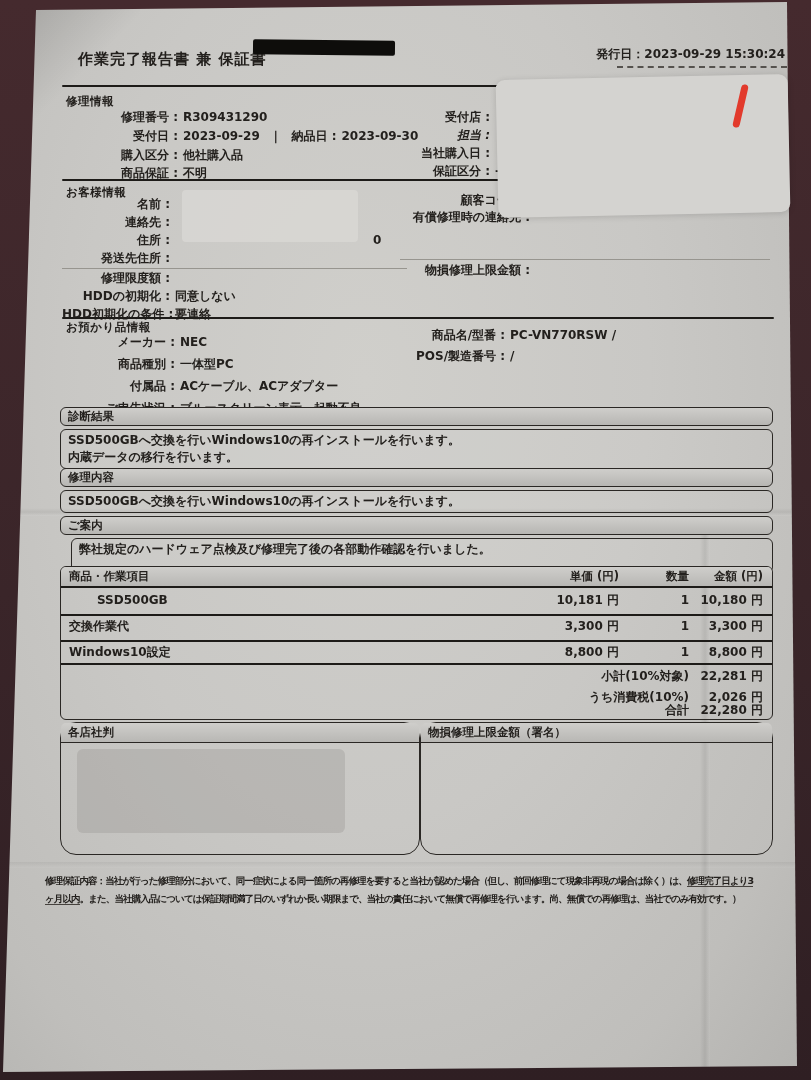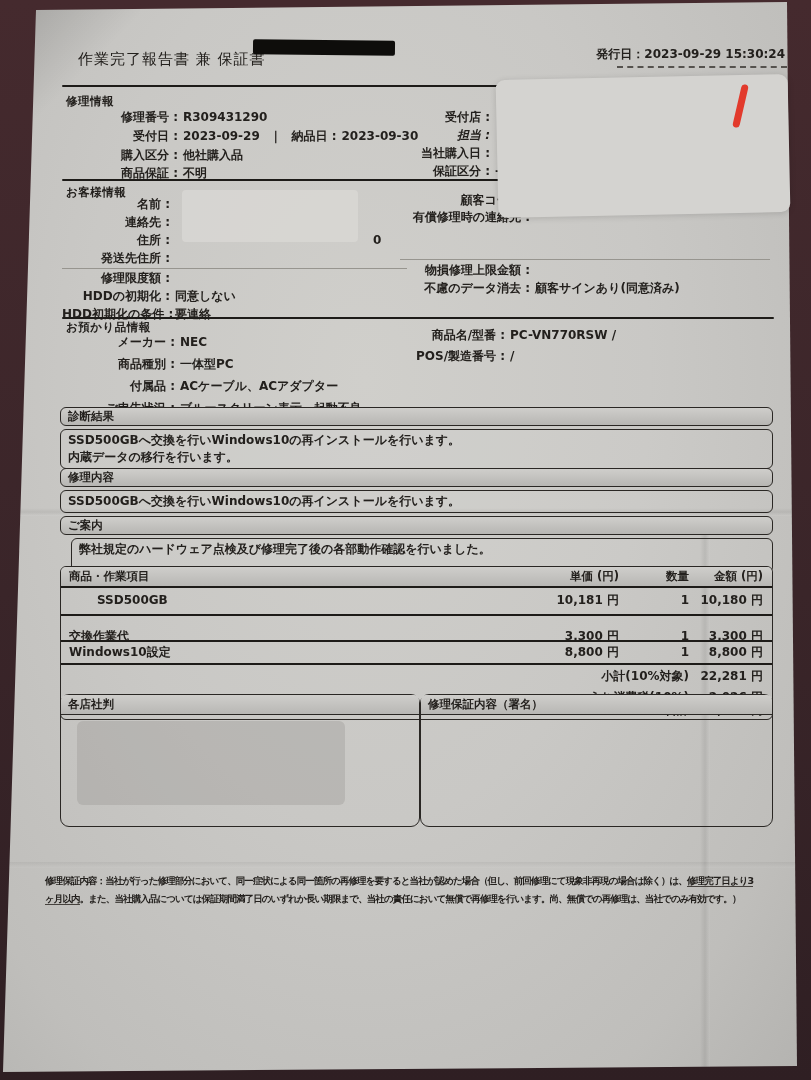--- a/index.html
+++ b/index.html
@@ -60,38 +60,38 @@
   .trow{position:absolute;left:0;right:0;display:flex;align-items:center;height:18px;
     padding:0 9px 0 8px;box-sizing:border-box;}
   .ti{flex:1;text-align:left;}
   .tu{width:160px;text-align:right;}
   .tq{width:70px;text-align:right;}
   .ta{width:74px;text-align:right;}
   .tsep{position:absolute;left:0;right:0;height:2px;background:#1d1b18;}
   .totrow .tl{flex:1;text-align:right;}
 
   
-  .stampbox{position:absolute;top:694px;height:133px;border:1.6px solid #2a2724;border-radius:9px;box-sizing:border-box;}
+  .stampbox{position:absolute;top:722px;height:133px;border:1.6px solid #2a2724;border-radius:16px;box-sizing:border-box;}
   .stampbox .bh{height:20px;background:linear-gradient(180deg,#cfcecb,#b8b7b4);
     border-bottom:1.6px solid #2a2724;border-radius:5px 5px 0 0;
     display:flex;align-items:center;padding:0 7px;box-sizing:border-box;font-size:11.5px;font-weight:bold;}
 
   
   .black-redact{position:absolute;left:253px;top:40px;width:142px;height:15px;background:#0e0d0b;border-radius:2px;transform:rotate(0.6deg);}
   .sticker{position:absolute;left:497px;top:77px;width:292px;height:138px;background:#d4d3d0;border-radius:9px;transform:rotate(-1.2deg);box-shadow:0 1px 6px rgba(0,0,0,0.15);}
   .red-mark{position:absolute;left:737px;top:84px;width:7px;height:44px;background:#e23a2c;border-radius:4px;transform:rotate(13deg);}
   .dashed-redact{position:absolute;left:617px;top:66px;width:170px;border-top:2px dashed #55524e;}
   .blob-name{position:absolute;left:182px;top:190px;width:176px;height:52px;background:rgba(216,215,211,0.85);border-radius:4px;}
   .blob-stamp{position:absolute;left:16px;top:26px;width:268px;height:84px;background:rgba(148,146,142,0.33);border-radius:6px;}
 
   
   #footer{position:absolute;left:45px;top:872px;width:745px;font-size:9.5px;letter-spacing:-0.9px;line-height:18px;white-space:nowrap;}
   #footer .u{border-bottom:1.5px solid #46423e;}
 
-  .title{font-size:15px;font-weight:normal;letter-spacing:1px;text-align:center;}
+  .title{font-size:15px;font-weight:bold;letter-spacing:1px;text-align:center;}
   .issue{font-size:12px;font-weight:bold;}
 </style>
 </head>
 <body>
 
 <div id="paper">
   <div class="sheet"></div>
   <div class="crease h1"></div>
   <div class="crease h2"></div>
   <div class="crease v1"></div>
@@ -190,24 +190,20 @@
     </div>
     <div class="irow" style="top:17px;">
       <span class="lbl w130">有償修理時の連絡先 :</span>
       <span class="val"></span>
     </div>
     <div class="thinline" style="left:0;top:66px;width:370px;"></div>
     <div class="irow" style="top:70px;">
       <span class="lbl w130">物損修理上限金額 :</span>
       <span class="val"></span>
     </div>
-    <div class="irow" style="top:88px;">
-      <span class="lbl w130">不慮のデータ消去 :</span>
-      <span class="val">顧客サインあり(同意済み)</span>
-    </div>
   </div>
   <div class="blob-name"></div>
   <div class="hline" style="left:62px;top:317px;width:712px;"></div>
 
   <div class="abs sechead" style="left:66px;top:320px;">お預かり品情報</div>
   <div class="abs" style="left:64px;top:335px;width:360px;height:88px;">
     <div class="irow" style="top:0;">
       <span class="lbl w111">メーカー :</span>
       <span class="val">NEC</span>
     </div>
@@ -270,21 +266,21 @@
       <span class="tq">数量</span>
       <span class="ta">金額 (円)</span>
     </div>
     <div class="trow" style="top:24px;margin-left:28px;">
       <span class="ti">SSD500GB</span>
       <span class="tu">10,181 円</span>
       <span class="tq">1</span>
       <span class="ta">10,180 円</span>
     </div>
     <div class="tsep" style="top:47px;"></div>
-    <div class="trow" style="top:60px;text-decoration:underline;">
+    <div class="trow" style="top:50px;">
       <span class="ti">交換作業代</span>
       <span class="tu">3,300 円</span>
       <span class="tq">1</span>
       <span class="ta">3,300 円</span>
     </div>
     <div class="tsep" style="top:73px;"></div>
     <div class="trow" style="top:76px;">
       <span class="ti">Windows10設定</span>
       <span class="tu">8,800 円</span>
       <span class="tq">1</span>
@@ -306,21 +302,21 @@
   </div>
 
   <div class="stampbox" style="left:60px;width:360px;">
     <div class="bh">
         <span>各店社判</span>
       </div>
     <div class="blob-stamp"></div>
   </div>
   <div class="stampbox" style="left:420px;width:353px;">
     <div class="bh">
-        <span>修理保証内容（署名）</span>
+        <span>物損修理上限金額（署名）</span>
       </div>
   </div>
 
   <div id="footer">
     <div><span>修理保証内容：当社が行った修理部分において、同一症状による同一箇所の再修理を要すると当社が認めた場合（但し、前回修理にて現象非再現の場合は除く）は、</span><span class="u">修理完了日より3</span></div>
     <div><span class="u">ヶ月以内</span><span>。また、当社購入品については保証期間満了日のいずれか長い期限まで、当社の責任において無償で再修理を行います。尚、無償での再修理は、当社でのみ有効です。）</span></div>
   </div>
 
   <div class="sticker"></div>
   <div class="red-mark"></div>

